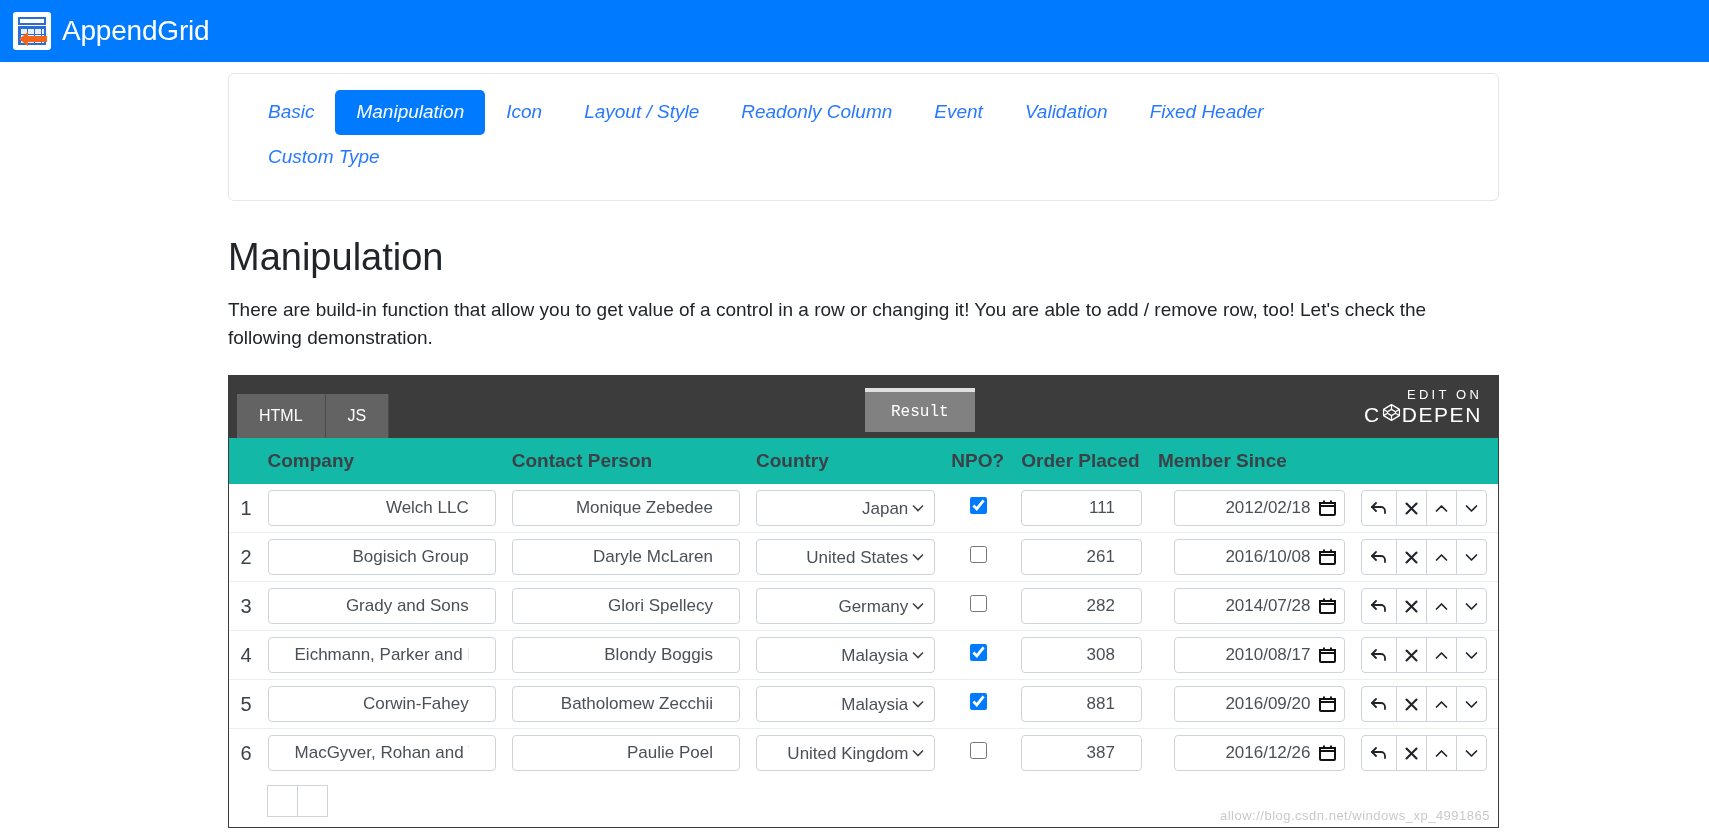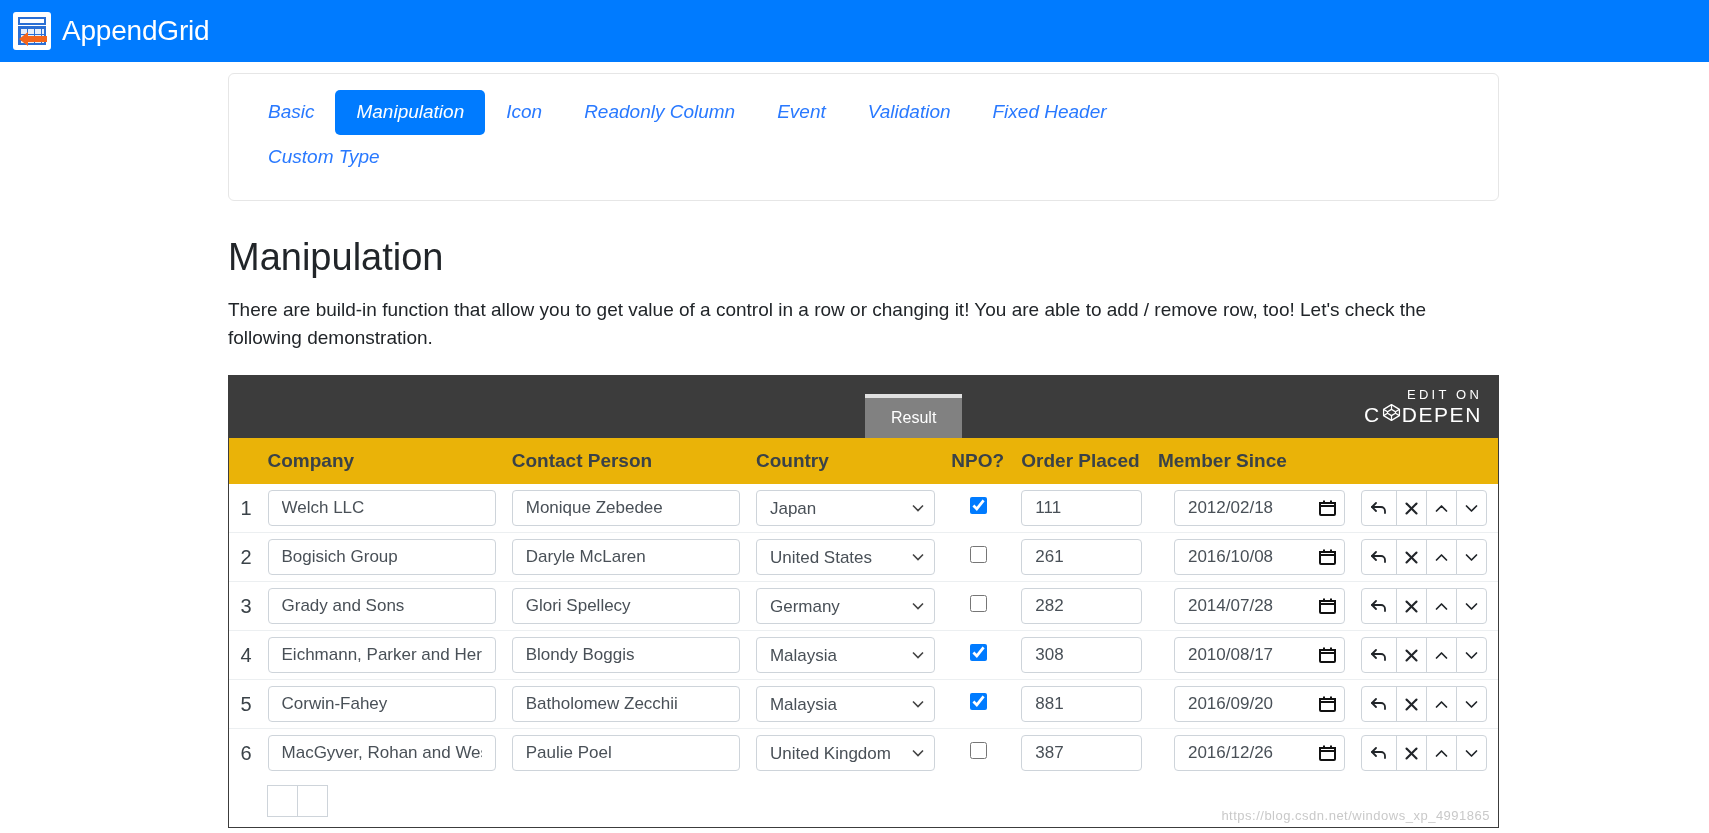--- a/index.html
+++ b/index.html
@@ -161,22 +161,22 @@
   }
   .pen-tab.result-tab {
     background: #818181;
     border-top: 4px solid #e0e0e0;
     border-right: none;
     margin-left: 0;
     padding: 0 26px;
   }
   .pen-result-wrap {
     position: absolute;
-    left: 636px; bottom: 0;
-    display: flex; align-items: center;
+    left: 636px; bottom: 6px;
+    display: flex; align-items: center; font-family: Liberation Mono, monospace;
   }
   .pen-edit {
     position: absolute;
     right: 16px; top: 11px;
     text-align: right;
     color: #ffffff;
     line-height: 1.18;
   }
   .pen-edit .edit-on {
     font-size: 13px;
@@ -198,21 +198,21 @@
     padding: 0;
     overflow: hidden;
   }
   table.grid {
     border-collapse: collapse;
     width: 100%;
     font-size: 17px;
     color: #333;
   }
   table.grid thead th {
-    background: #eab308;
+    background: #14b8a6;
     text-align: left;
     font-weight: bold;
     font-size: 19px;
     color: #3a4248;
     padding: 12px 8px 12px 8px;
     height: 44px;
     white-space: nowrap;
   }
   table.grid thead th.rn { width: 30px; }
   table.grid tbody td {
@@ -226,26 +226,27 @@
     color: #3a4248;
     font-size: 20px;
     padding-right: 6px;
     width: 30px;
   }
   .ctl {
     width: 100%;
     height: 36px;
     border: 1px solid #ced4da;
     border-radius: 4px;
-    padding: 4px 13px;
+    padding: 4px 26px;
     font-size: 17px;
     color: #495057;
     font-family: "Liberation Sans", sans-serif;
     background: #ffffff;
     outline: none;
+    text-align: right;
   }
   .col-company { width: 240px; }
   .col-contact { width: 240px; }
   .col-country { width: 192px; margin-top: 20px; }
   .col-npo { width: 56px; text-align: center; }
   .col-order { width: 128px; }
   .col-member { width: 200px; }
   .col-act { width: 140px; }
 
   .sel-wrap { position: relative; }
@@ -336,35 +337,40 @@
     <span class="brand-name">AppendGrid</span>
   </div>
 </div>
 
 <div class="page">
   <div class="tab-card">
     <div class="tab-row">
       <div class="tab-item">Basic</div>
       <div class="tab-item active">Manipulation</div>
       <div class="tab-item">Icon</div>
+      <div class="tab-item">Layout / Style</div>
       <div class="tab-item">Readonly Column</div>
       <div class="tab-item">Event</div>
       <div class="tab-item">Validation</div>
       <div class="tab-item">Fixed Header</div>
     </div>
     <div class="tab-row">
       <div class="tab-item">Custom Type</div>
     </div>
   </div>
 
   <h1 class="section-title">Manipulation</h1>
   <p class="section-desc">There are build-in function that allow you to get value of a control in a row or changing it! You are able to add / remove row, too! Let's check the following demonstration.</p>
 
   <div class="pen">
     <div class="pen-bar">
+      <div class="pen-tabs">
+        <div class="pen-tab">HTML</div>
+        <div class="pen-tab">JS</div>
+      </div>
       <div class="pen-result-wrap">
         <div class="pen-tab result-tab">Result</div>
       </div>
       <div class="pen-edit">
         <div class="edit-on">EDIT ON</div>
         <div class="codepen">
           <span>C</span>
           <span class="cp-hex">
             <svg width="19" height="19" viewBox="0 0 24 24" fill="none" stroke="#ffffff" stroke-width="1.6" stroke-linejoin="round">
               <polygon points="12,2 22,8 22,16 12,22 2,16 2,8"></polygon>
@@ -661,17 +667,17 @@
                   </button>
                 </div></td>
             </tr>
           </tbody>
       </table>
       <div class="grid-footer">
         <button class="fbtn"></button>
         <button class="fbtn"></button>
       </div>
       <div class="pen-footer-strip">
-        <div class="watermark">https://blog.csdn.net/windows_xp_4991865</div>
+        <div class="watermark">allow://blog.csdn.net/windows_xp_4991865</div>
       </div>
     </div>
   </div>
 </div>
 
 </body></html>

